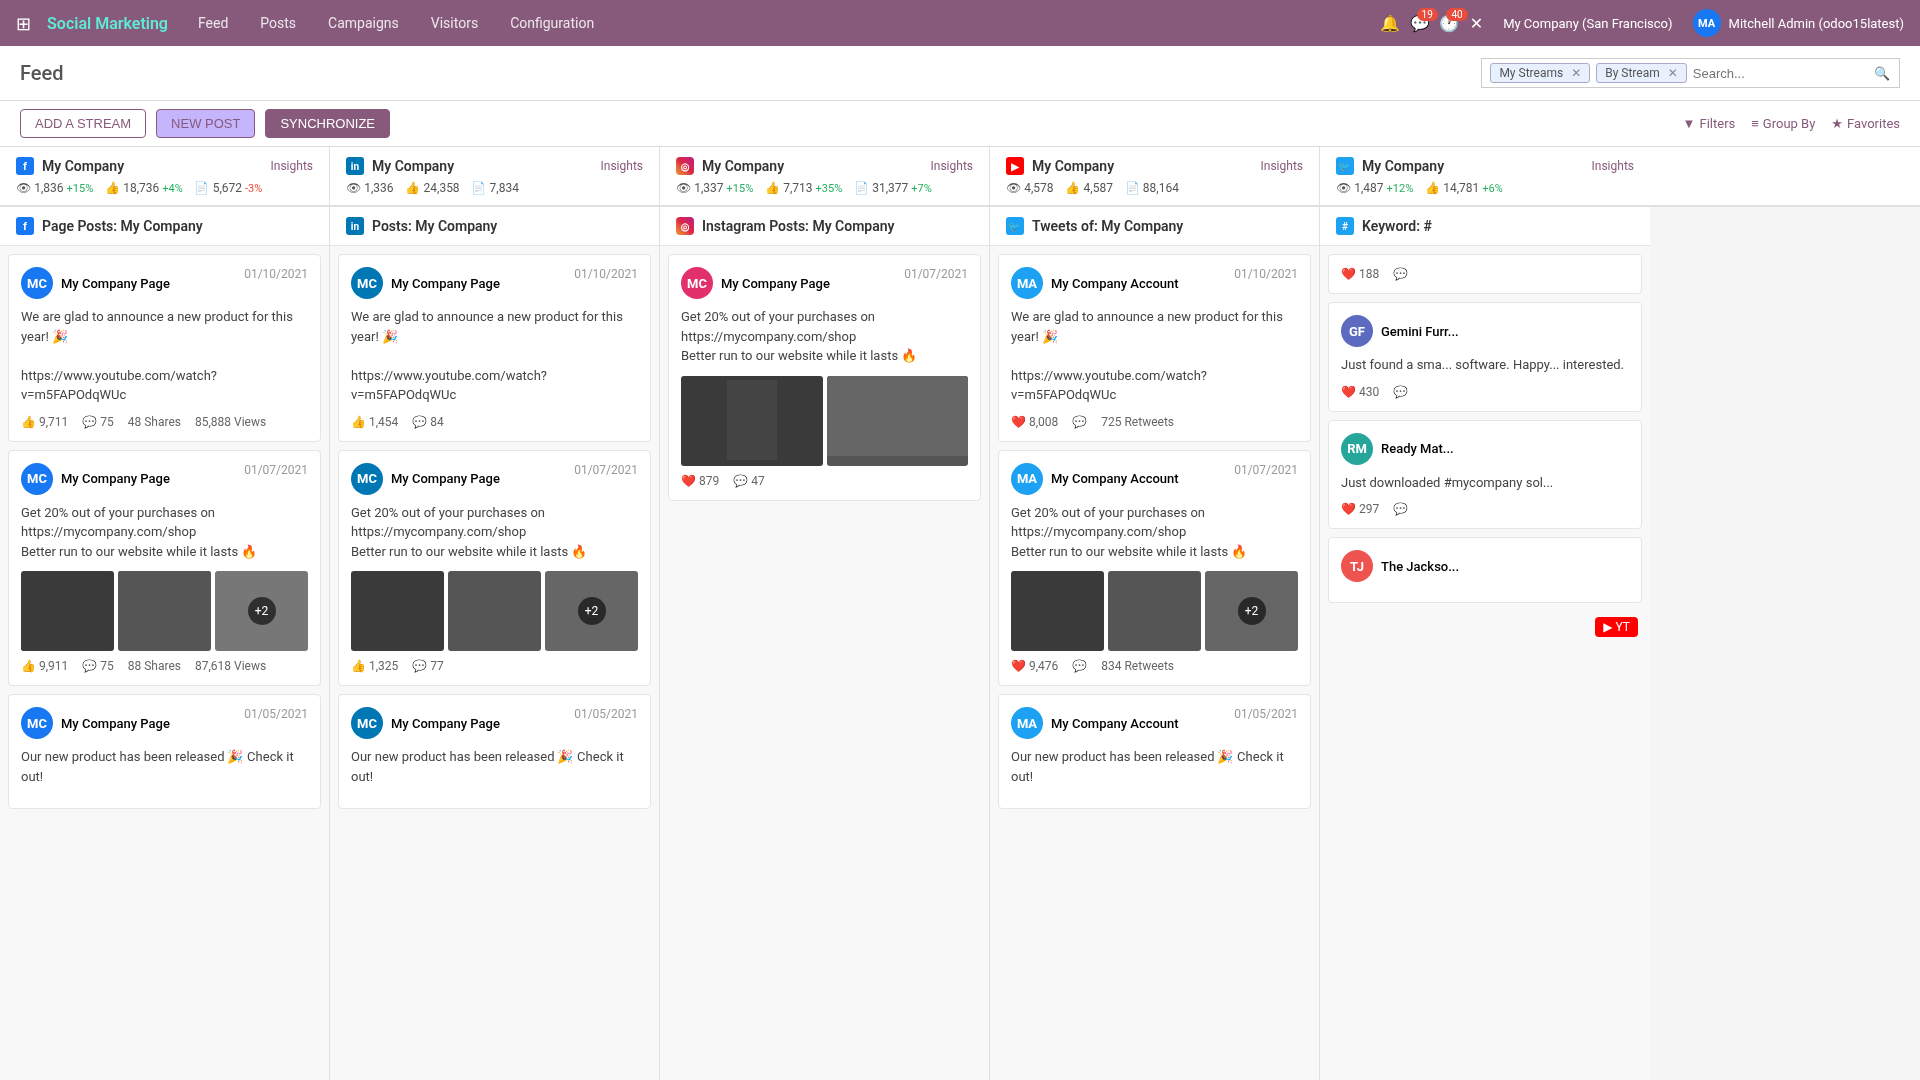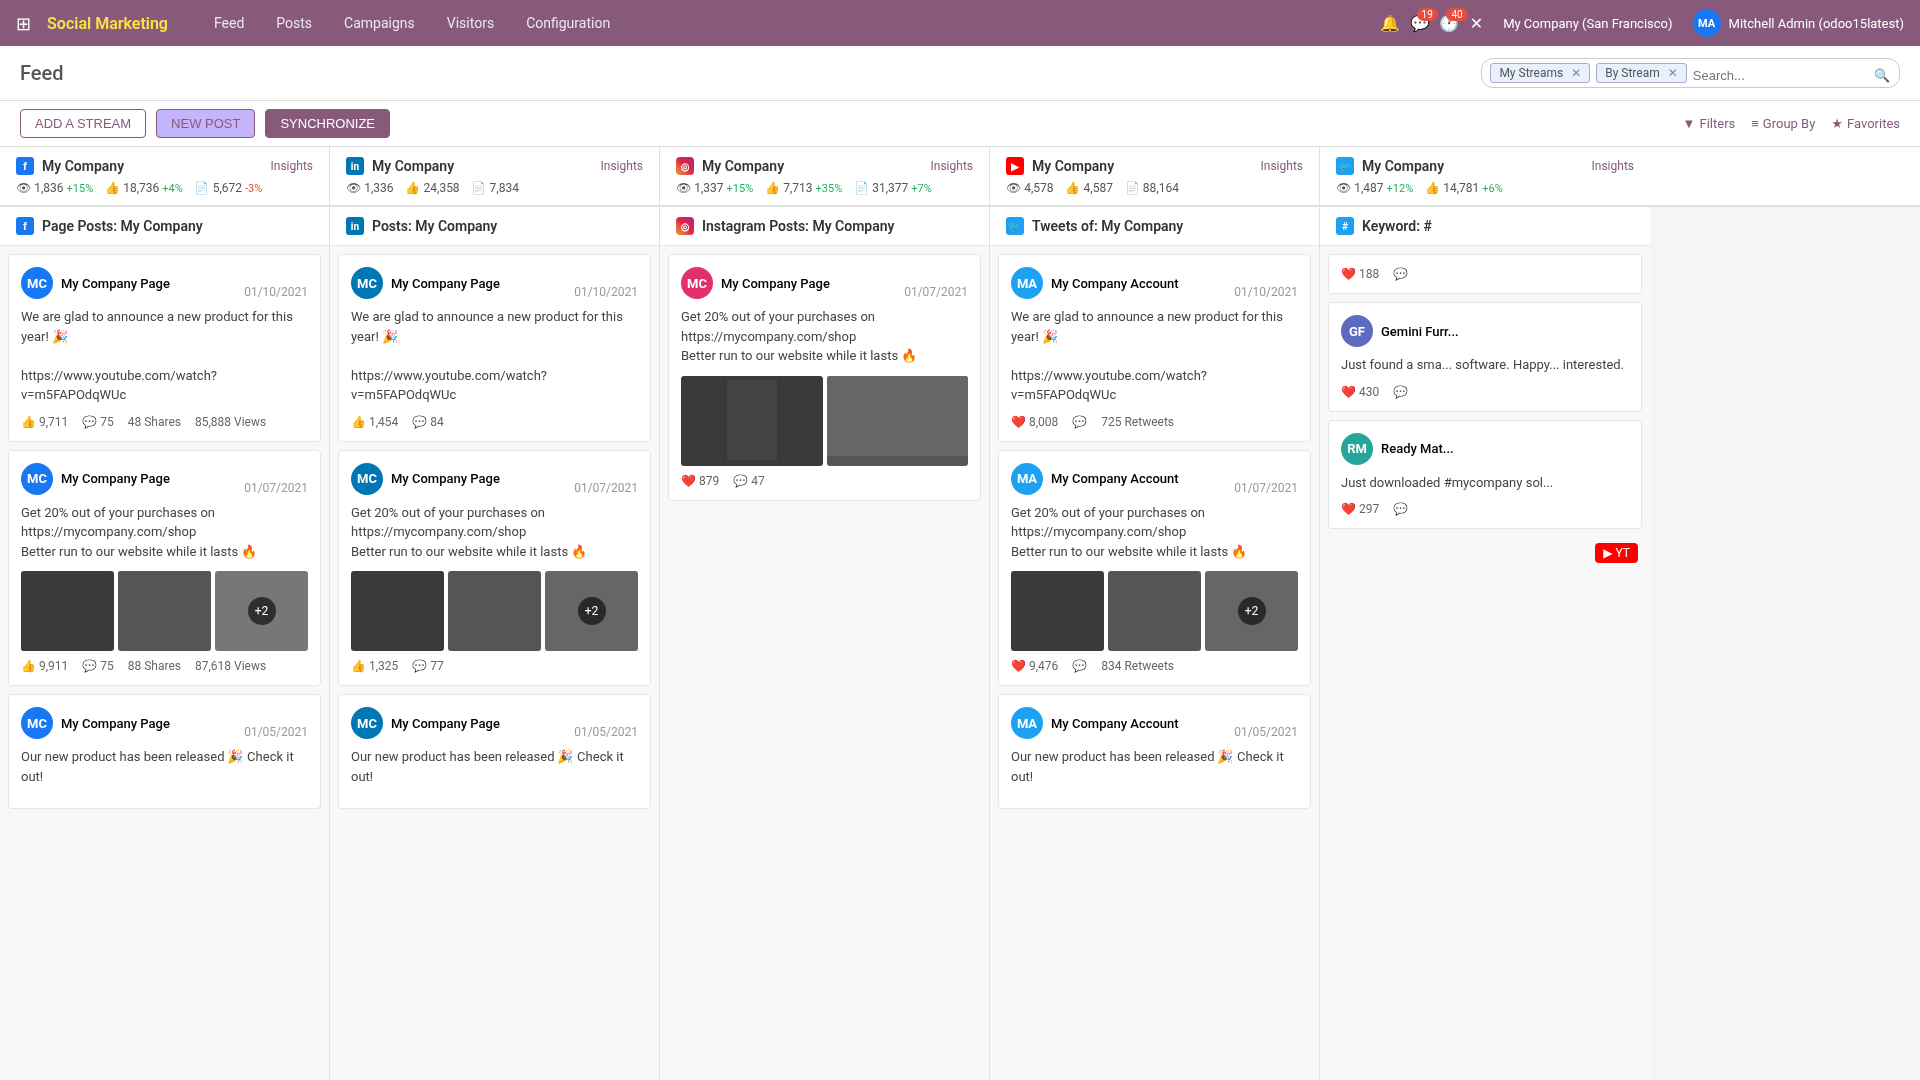--- a/index.html
+++ b/index.html
@@ -1,34 +1,34 @@
 <!DOCTYPE html>
 <html><head>
   <meta charset="utf-8">
   <style>
     * { box-sizing: border-box; margin: 0; padding: 0; }
     body { font-family: -apple-system, BlinkMacSystemFont, 'Segoe UI', Roboto, sans-serif; font-size: 13px; background: #f5f5f5; color: #333; overflow: hidden; }
     
     
     .top-nav { background: #875a7b; display: flex; align-items: center; padding: 0 16px; height: 46px; gap: 8px; }
     .nav-grid-icon { color: white; font-size: 18px; cursor: pointer; margin-right: 8px; }
-    .nav-brand { color: #fde047; font-size: 16px; font-weight: 600; margin-right: 24px; }
+    .nav-brand { color: #5eead4; font-size: 16px; font-weight: 600; margin-right: 8px; }
     .nav-items { display: flex; gap: 4px; }
     .nav-item { color: rgba(255,255,255,0.85); padding: 8px 14px; border-radius: 4px; cursor: pointer; font-size: 14px; }
     .nav-spacer { flex: 1; }
     .nav-icons { display: flex; align-items: center; gap: 10px; }
     .nav-icon-btn { color: white; font-size: 16px; cursor: pointer; position: relative; }
     .nav-badge { background: #e74c3c; color: white; border-radius: 10px; font-size: 10px; padding: 1px 5px; position: absolute; top: -6px; right: -8px; }
     .nav-company { color: white; font-size: 13px; margin: 0 10px; }
     .nav-user { display: flex; align-items: center; gap: 8px; color: white; font-size: 13px; }
 
     
     .sub-header { background: white; padding: 12px 20px; display: flex; align-items: center; border-bottom: 1px solid #ddd; gap: 16px; }
     .page-title { font-size: 20px; font-weight: 500; color: #555; flex: 1; }
-    .search-bar { display: flex; align-items: flex-end; background: white; border: 1px solid #ccc; border-radius: 12px; padding: 4px 8px; gap: 6px; min-width: 380px; }
+    .search-bar { display: flex; align-items: center; background: white; border: 1px solid #ccc; border-radius: 0; padding: 4px 8px; gap: 6px; min-width: 380px; }
     .filter-tag { background: #e8f0fe; border: 1px solid #aac; border-radius: 3px; padding: 2px 8px; font-size: 12px; color: #555; display: flex; align-items: center; gap: 4px; }
     .filter-tag .x { cursor: pointer; color: #888; margin-left: 4px; }
     .search-input { border: none; outline: none; font-size: 13px; color: #666; flex: 1; }
     .search-icon { color: #888; }
 
     
     .toolbar { background: white; padding: 8px 20px; display: flex; align-items: center; gap: 10px; border-bottom: 1px solid #ddd; }
     .btn-primary { background: white; border: 1px solid #875a7b; color: #875a7b; padding: 6px 14px; border-radius: 4px; cursor: pointer; font-size: 13px; font-weight: 500; }
     .btn-secondary { background: #c4b5fd; border: 1px solid #875a7b; color: #875a7b; padding: 6px 14px; border-radius: 4px; cursor: pointer; font-size: 13px; font-weight: 500; }
     .btn-sync { background: #875a7b; border: 1px solid #875a7b; color: white; padding: 6px 14px; border-radius: 4px; cursor: pointer; font-size: 13px; font-weight: 500; }
@@ -58,21 +58,21 @@
     .kw-icon { width: 18px; height: 18px; background: #1da1f2; border-radius: 3px; display: inline-flex; align-items: center; justify-content: center; color: white; font-size: 10px; }
 
     
     .feed-container { display: flex; overflow-x: auto; height: calc(1080px - 190px); overflow-y: hidden; }
     .feed-col { flex: 0 0 330px; border-right: 1px solid #e0e0e0; overflow-y: auto; background: #f8f8f8; }
     .feed-col:last-child { border-right: none; }
     .col-title { background: white; padding: 10px 16px; font-weight: 600; font-size: 14px; display: flex; align-items: center; gap: 8px; border-bottom: 1px solid #e5e5e5; position: sticky; top: 0; z-index: 10; }
 
     
     .post-card { background: white; margin: 8px; border-radius: 4px; border: 1px solid #e5e5e5; padding: 12px; cursor: pointer; }
-    .post-header { display: flex; align-items: flex-end; justify-content: space-between; margin-bottom: 8px; }
+    .post-header { display: flex; align-items: flex-start; justify-content: space-between; margin-bottom: 8px; }
     .post-author { display: flex; align-items: center; gap: 8px; }
     .post-avatar { width: 32px; height: 32px; border-radius: 50%; display: flex; align-items: center; justify-content: center; font-size: 13px; font-weight: bold; color: white; flex-shrink: 0; }
     .post-author-name { color: #000000; font-size: 13px; font-weight: 500; }
     .post-date { color: #999; font-size: 12px; }
     .post-text { font-size: 13px; color: #444; line-height: 1.5; margin-bottom: 10px; }
     .post-images { display: flex; gap: 4px; margin-bottom: 8px; height: 80px; }
     .post-img { flex: 1; background: #555; border-radius: 3px; position: relative; overflow: hidden; }
     .plus-badge { position: absolute; top: 50%; left: 50%; transform: translate(-50%, -50%); background: rgba(0,0,0,0.6); color: white; border-radius: 50%; width: 28px; height: 28px; display: flex; align-items: center; justify-content: center; font-size: 12px; }
     .post-stats { display: flex; gap: 14px; font-size: 12px; color: #666; }
     .post-stat { display: flex; align-items: center; gap: 3px; }
@@ -597,19 +597,27 @@
         <div class="post-stat">
             <span>❤️</span>
             <span>297</span>
           </div>
         <div class="post-stat">
             <span>💬</span>
           </div>
       </div>
     </div>
 
+    <div class="post-card">
+      <div class="post-header">
+        <div class="post-author">
+          <div class="post-avatar" style="background:#ef5350;">TJ</div>
+          <span class="post-author-name">The Jackso...</span>
+        </div>
+      </div>
+    </div>
 
     <div style="display:flex;align-items:center;justify-content:flex-end;padding:6px 12px;">
       <div style="background:#ff0000;color:white;border-radius:4px;padding:3px 8px;font-size:12px;cursor:pointer;">▶ YT</div>
     </div>
   </div>
 
 </div>
 
 </body></html>

